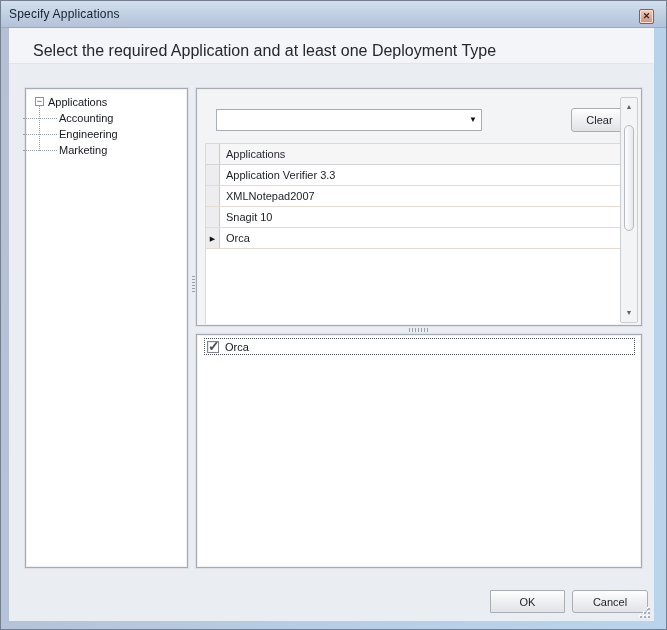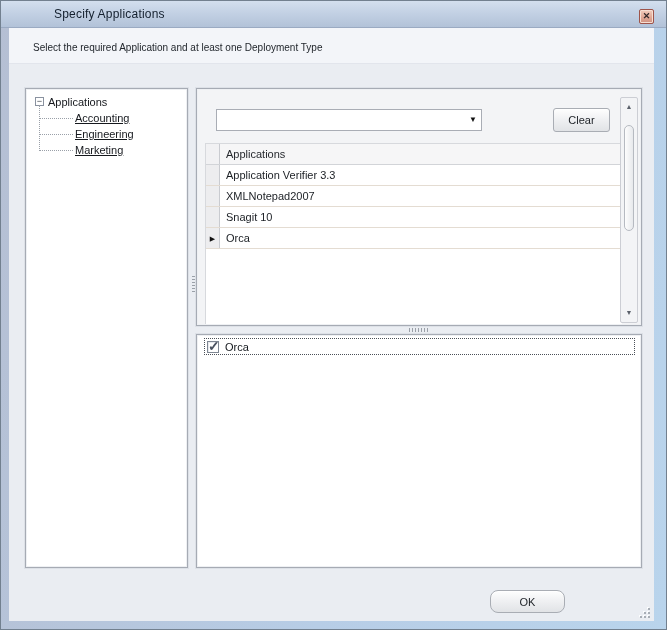--- a/index.html
+++ b/index.html
@@ -11,62 +11,62 @@
     box-shadow:inset 0 0 0 1px #72808f;
   }
 
   
   .titlebar{
     position:absolute;left:1px;top:1px;right:1px;height:27px;
     background:linear-gradient(180deg,#d3dfee 0%,#c3d1e4 45%,#b2c2d8 100%);
     border-bottom:1px solid #9aaac2;
   }
   .title-text{
-    position:absolute;left:8px;top:6px;font-size:12px;color:#14202e;letter-spacing:.2px;margin-left:45px;
+    position:absolute;left:8px;top:6px;font-size:12px;color:#14202e;letter-spacing:.2px;
   }
   .close-btn{
     position:absolute;right:12px;top:8px;width:15px;height:15px;
     border:1px solid #9e544a;border-radius:2px;
     background:linear-gradient(180deg,#f3cdbd 0%,#e0a896 55%,#cf9180 100%);
     box-shadow:inset 0 0 0 1px #f6ded2;
     color:#31282a;font-size:9px;font-weight:bold;line-height:13px;text-align:center;
     cursor:pointer;
   }
 
   
   .content{
     position:absolute;left:9px;right:13px;top:28px;bottom:9px;
     background:#eaedf2;
   }
   .instruction-band{
     position:absolute;left:0;top:0;right:0;height:36px;
     background:#f3f5f9;border-bottom:1px solid #e2e5ec;
   }
   .instruction{
-    position:absolute;left:24px;top:14px;font-size:10px;color:#23282e;
+    position:absolute;left:24px;top:14px;font-size:16px;color:#23282e;
   }
 
   .panel{
     position:absolute;background:#fff;
     border:1px solid #a6abb4;
     box-shadow:0 0 0 1px #dde1e7,inset 0 0 0 1px #eef0f3;
   }
 
   
   .tree-panel{left:16px;top:60px;width:163px;height:480px;}
   .tree{position:relative;width:100%;height:100%;font-size:11px;color:#15181d;}
   .tree-root-row{position:absolute;left:9px;top:5px;height:15px;display:flex;align-items:center;cursor:pointer;}
   .expander{
     width:9px;height:9px;border:1px solid #8a92a0;background:#fff;
     font-size:9px;line-height:6px;text-align:center;color:#3a4148;
     margin-right:3px;flex:0 0 auto;
   }
   .tree-root-label{padding:0 1px;}
   .tree-vline{position:absolute;left:13px;top:16px;height:46px;border-left:1px dotted #9aa0a8;}
-  .tree-child{position:absolute;left:49px;height:14px;display:flex;align-items:center;cursor:pointer;text-decoration:underline;}
+  .tree-child{position:absolute;left:33px;height:14px;display:flex;align-items:center;cursor:pointer;}
   .tree-child::before{
     content:"";position:absolute;left:-36px;top:7px;width:34px;border-top:1px dotted #9aa0a8;
   }
   .tree-child.c0{top:22px;}
   .tree-child.c1{top:38px;}
   .tree-child.c2{top:54px;}
 
   
   .v-grip{
     position:absolute;left:183px;top:248px;width:4px;height:18px;
@@ -88,21 +88,21 @@
     position:absolute;right:4px;top:6px;font-size:8px;color:#111;cursor:pointer;line-height:8px;
   }
 
   .btn{
     border:1px solid #a9adb4;border-radius:3px;
     background:linear-gradient(180deg,#fefefe 0%,#f0f1f3 45%,#e1e3e6 100%);
     box-shadow:inset 0 1px 0 #fff;
     font-size:11px;color:#1d2126;text-align:center;cursor:pointer;
   }
   .find-btn{position:absolute;left:299px;top:36px;width:60px;height:24px;margin-top:40px;}
-  .clear-btn{position:absolute;left:356px;top:19px;width:57px;height:24px;}
+  .clear-btn{position:absolute;left:374px;top:19px;width:57px;height:24px;}
 
   .grid{
     position:absolute;left:8px;top:54px;width:417px;height:181px;
     background:#fff;border-top:1px solid #d7d9dd;border-left:1px solid #d7d9dd;
     overflow:hidden;font-size:11px;color:#1b1f24;
   }
   .grid-row{display:flex;height:21px;border-bottom:1px solid #e4dcd2;}
   .grid-row.header{background:#f6f6f7;border-bottom:1px solid #d2d4d8;color:#26292e;}
   .cell-ind{
     width:14px;flex:0 0 auto;background:#ededef;border-right:1px solid #c9cbd0;
@@ -147,21 +147,21 @@
   }
   .checkbox{
     position:relative;width:12px;height:12px;margin:0 6px 0 2px;flex:0 0 auto;
     border:1px solid #7e8692;background:#fff;box-shadow:inset 1px 1px 0 #e8eaee;
   }
   .checkmark{
     position:absolute;left:0px;top:-4px;font-size:14px;font-weight:bold;color:#4a5260;
   }
 
   
-  .ok-btn{position:absolute;left:481px;top:562px;width:75px;height:23px;border-radius:8px;}
+  .ok-btn{position:absolute;left:481px;top:562px;width:75px;height:23px;border-radius:1px;}
   .cancel-btn{position:absolute;left:563px;top:562px;width:76px;height:23px;border-radius:3px;}
 
   .resize-grip{
     position:absolute;right:4px;bottom:3px;width:10px;height:10px;
   }
   .resize-grip i{
     position:absolute;width:2px;height:2px;background:#a8aeb6;box-shadow:-1px -1px 0 #fcfdfe;
   }
   .resize-grip i:nth-child(1){right:0;bottom:0;}
   .resize-grip i:nth-child(2){right:4px;bottom:0;}
@@ -248,20 +248,21 @@
     <div class="panel deploy-panel">
       <div class="check-item">
         <span class="checkbox">
           <span class="checkmark">✓</span>
         </span>
         <span>Orca</span>
       </div>
     </div>
 
     <button class="btn ok-btn">OK</button>
+    <button class="btn cancel-btn">Cancel</button>
 
     <div class="resize-grip">
       <i></i>
         <i></i>
         <i></i>
         <i></i>
         <i></i>
         <i></i>
     </div>
 

